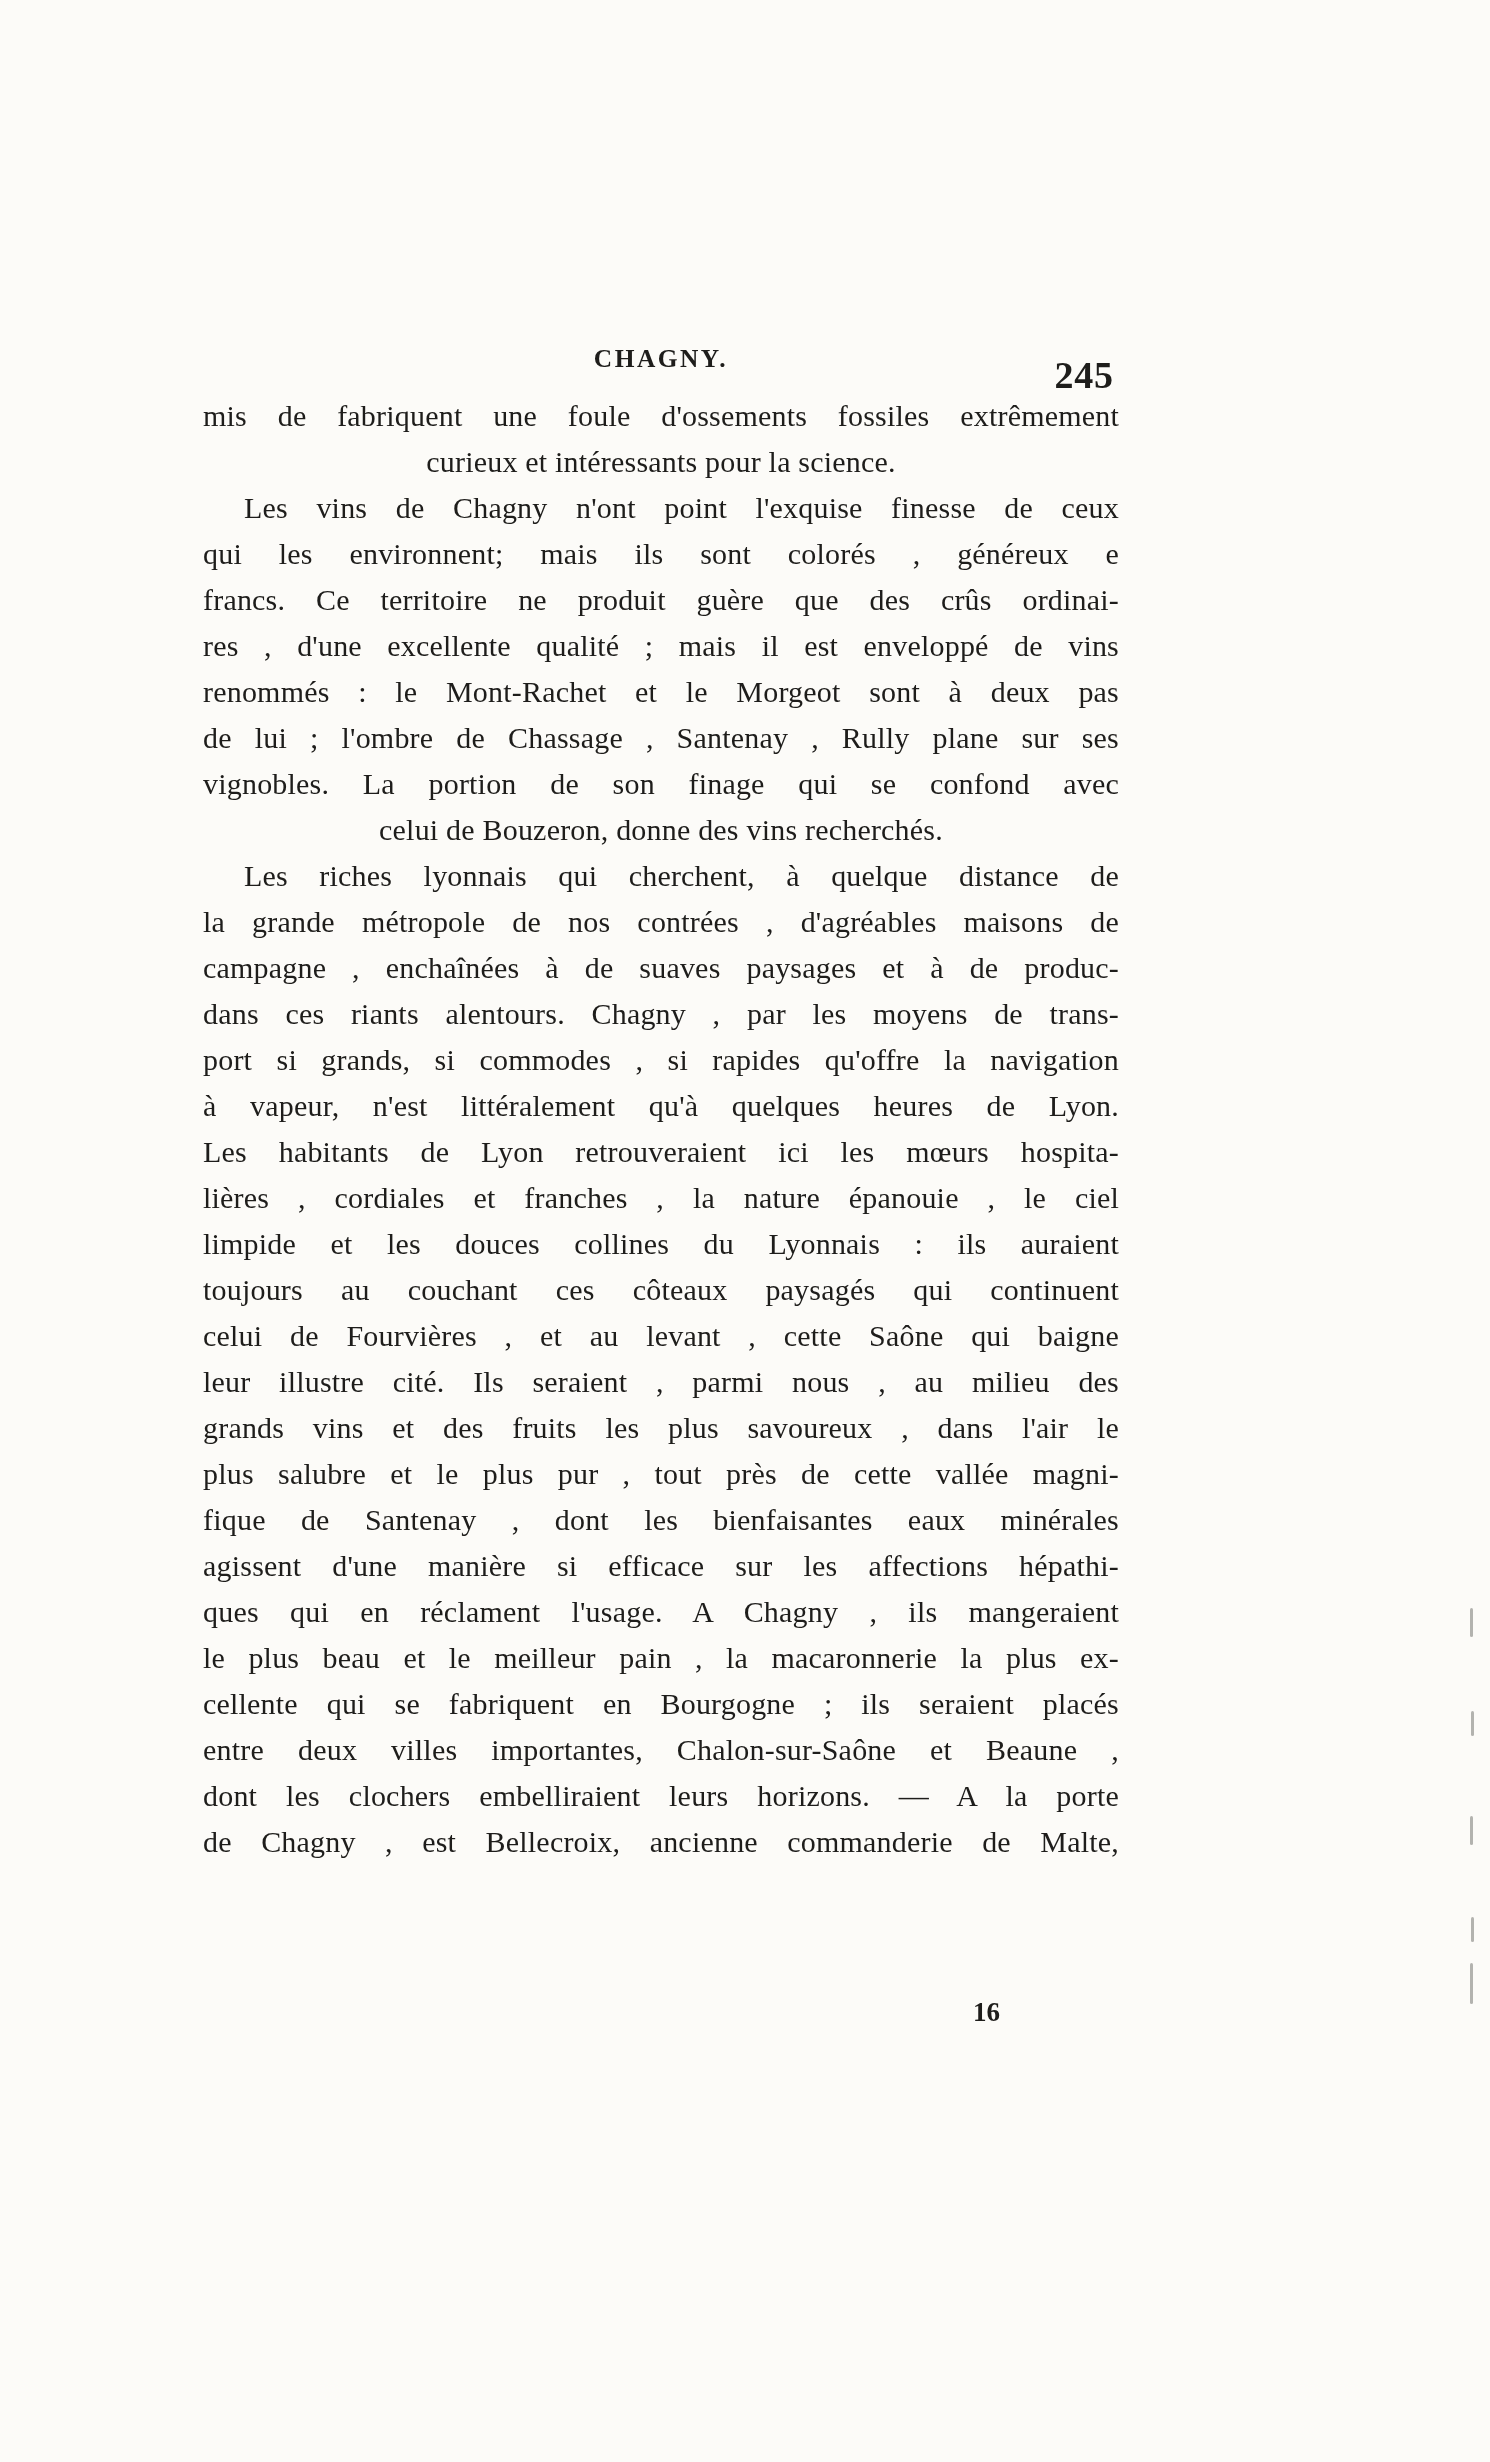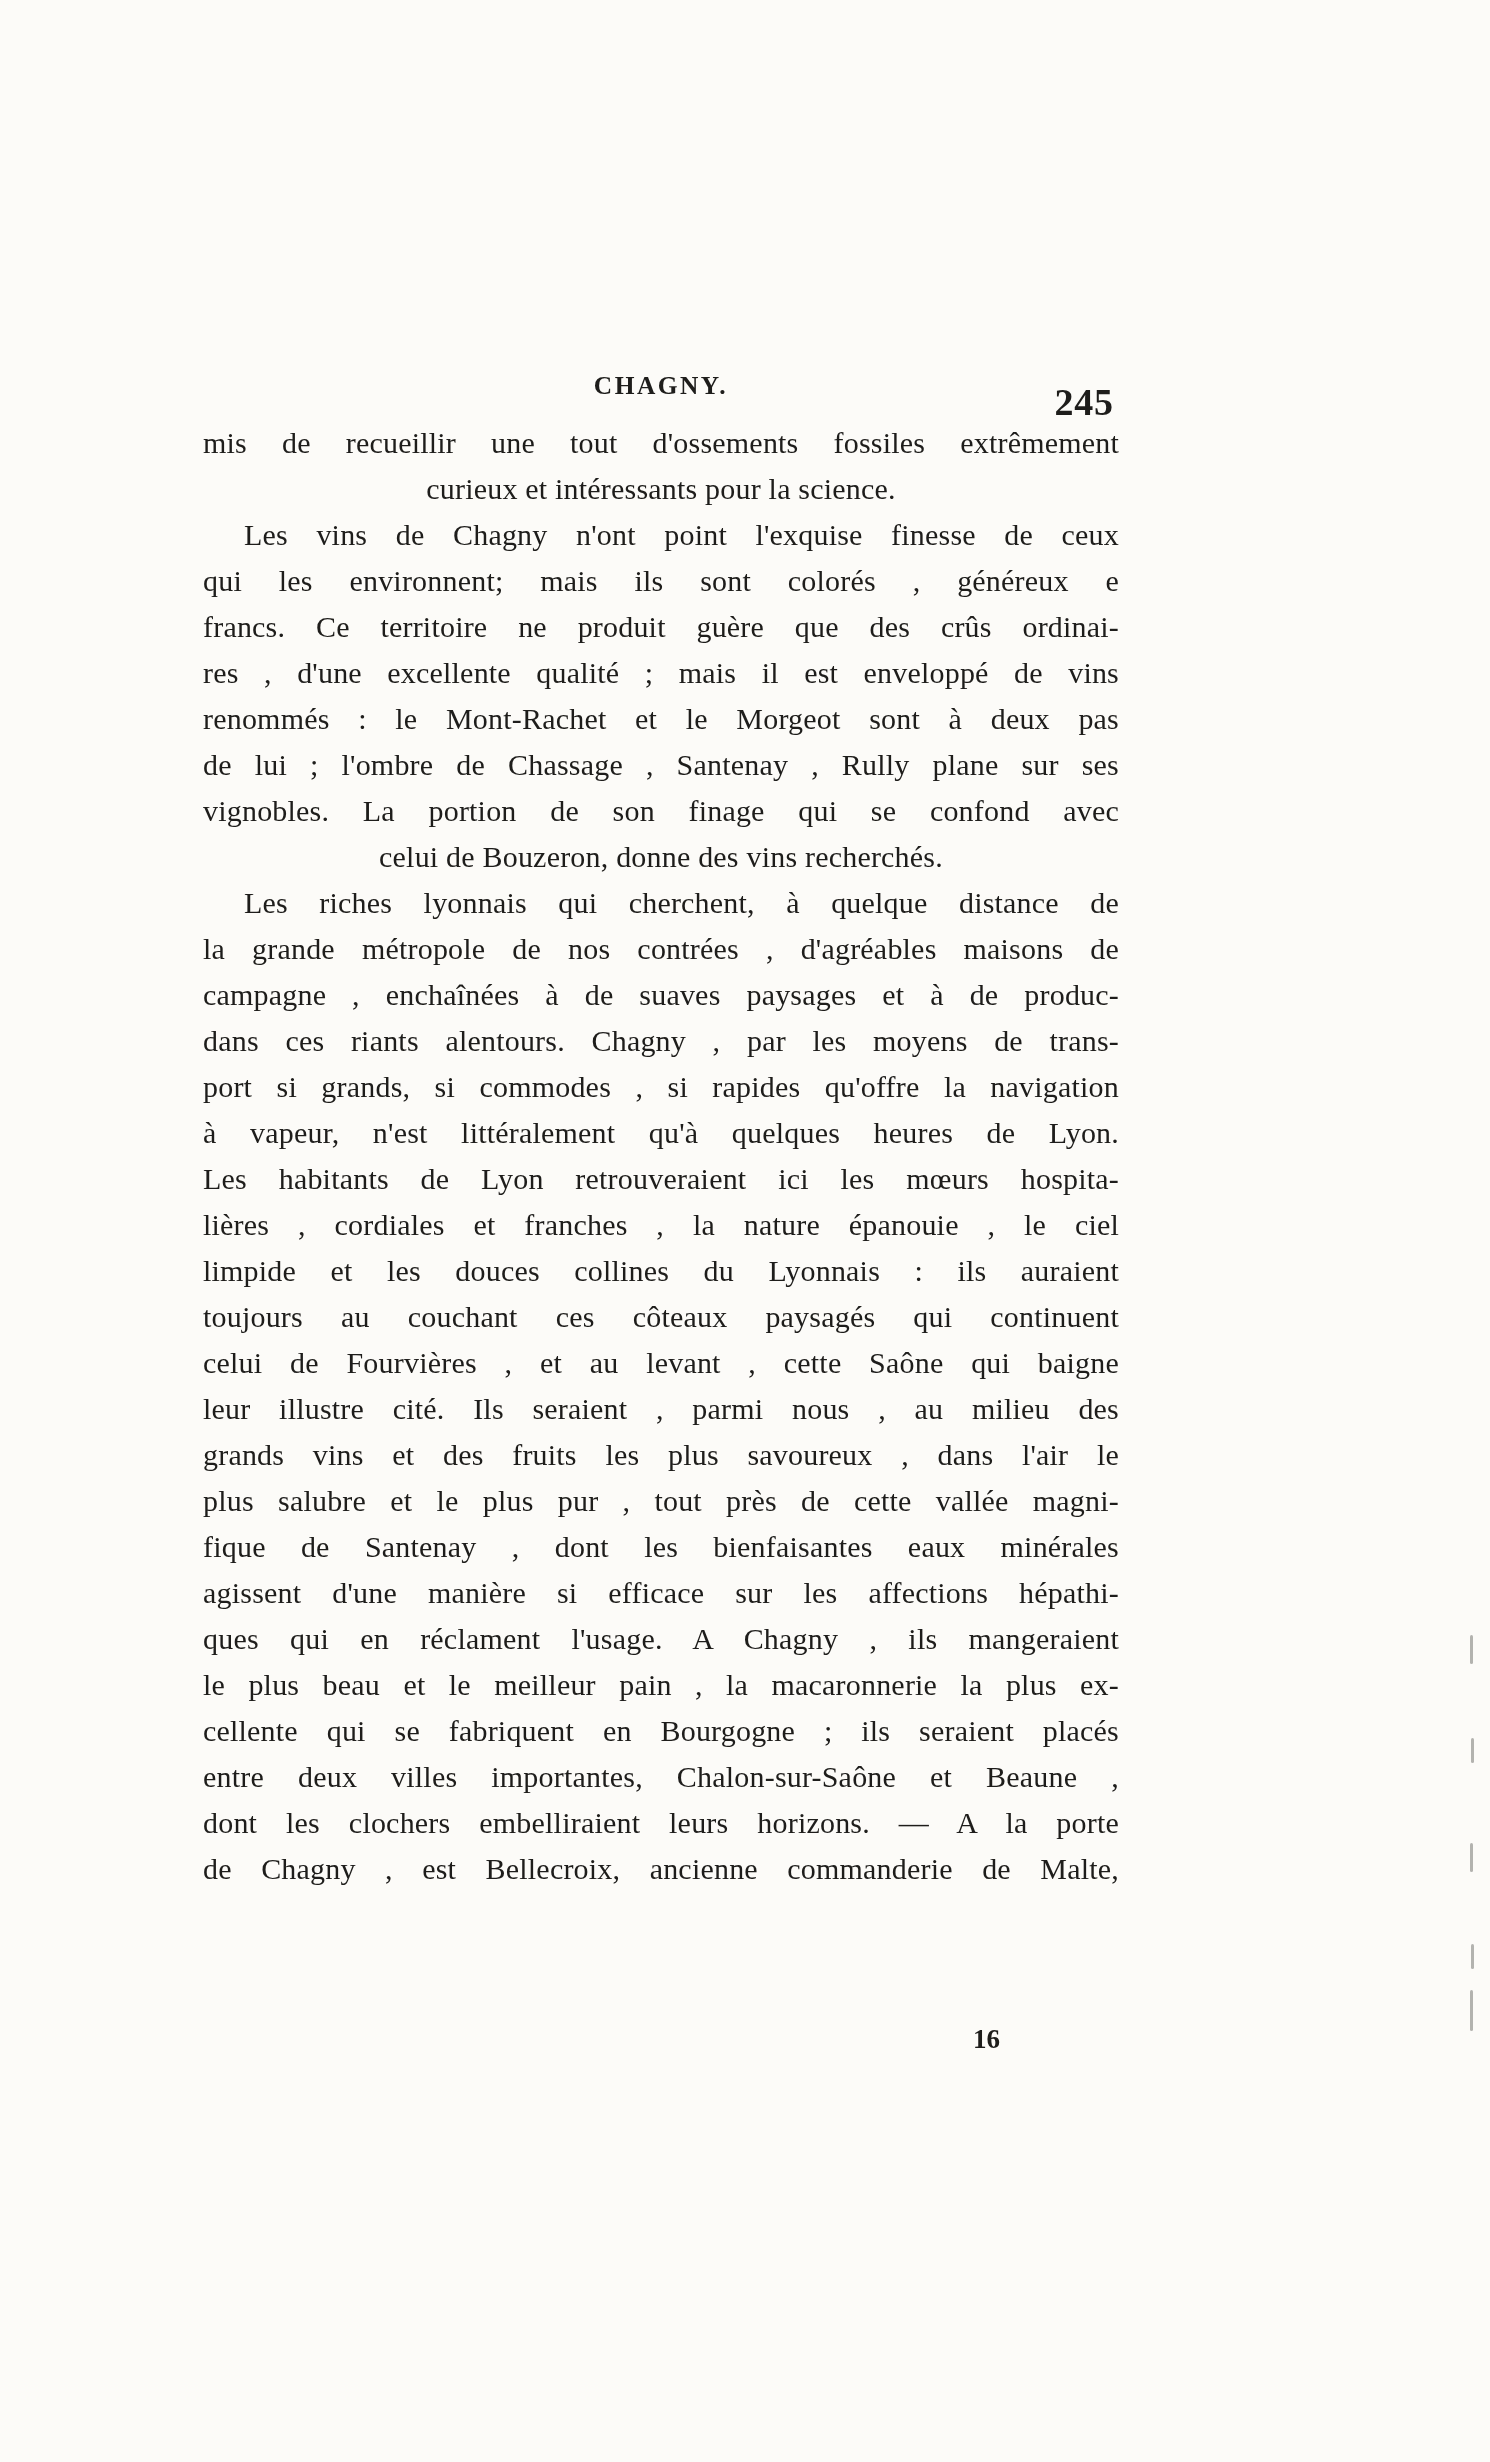--- a/index.html
+++ b/index.html
@@ -11,21 +11,20 @@
     height: 2462px;
     position: relative;
     background: #fcfbf8;
     color: #1e1d1b;
     font-family: "Liberation Serif", "DejaVu Serif", serif;
     overflow: hidden;
   }
   .page {
     position: absolute;
     inset: 0;
-    margin-top: 27px;
   }
   .running-header {
     position: absolute;
     left: 203px;
     top: 337px;
     width: 916px;
     height: 44px;
   }
   .header-title {
     position: absolute;
@@ -89,21 +88,21 @@
 <body>
 
 <div class="page">
 
   <div class="running-header">
     <div class="header-title">CHAGNY.</div>
     <div class="page-number">245</div>
   </div>
 
   <div class="text-block">
-      <div class="line justify">mis de recueillir une tout d'ossements fossiles extrêmement</div>
+      <div class="line justify">mis de fabriquent une foule d'ossements fossiles extrêmement</div>
       <div class="line">curieux et intéressants pour la science.</div>
       <div class="line justify indent">Les vins de Chagny n'ont point l'exquise finesse de ceux</div>
       <div class="line justify">qui les environnent; mais ils sont colorés , généreux e</div>
       <div class="line justify">francs. Ce territoire ne produit guère que des crûs ordinai-</div>
       <div class="line justify">res , d'une excellente qualité ; mais il est enveloppé de vins</div>
       <div class="line justify">renommés : le Mont-Rachet et le Morgeot sont à deux pas</div>
       <div class="line justify">de lui ; l'ombre de Chassage , Santenay , Rully plane sur ses</div>
       <div class="line justify">vignobles. La portion de son finage qui se confond avec</div>
       <div class="line">celui de Bouzeron, donne des vins recherchés.</div>
       <div class="line justify indent">Les riches lyonnais qui cherchent, à quelque distance de</div>

